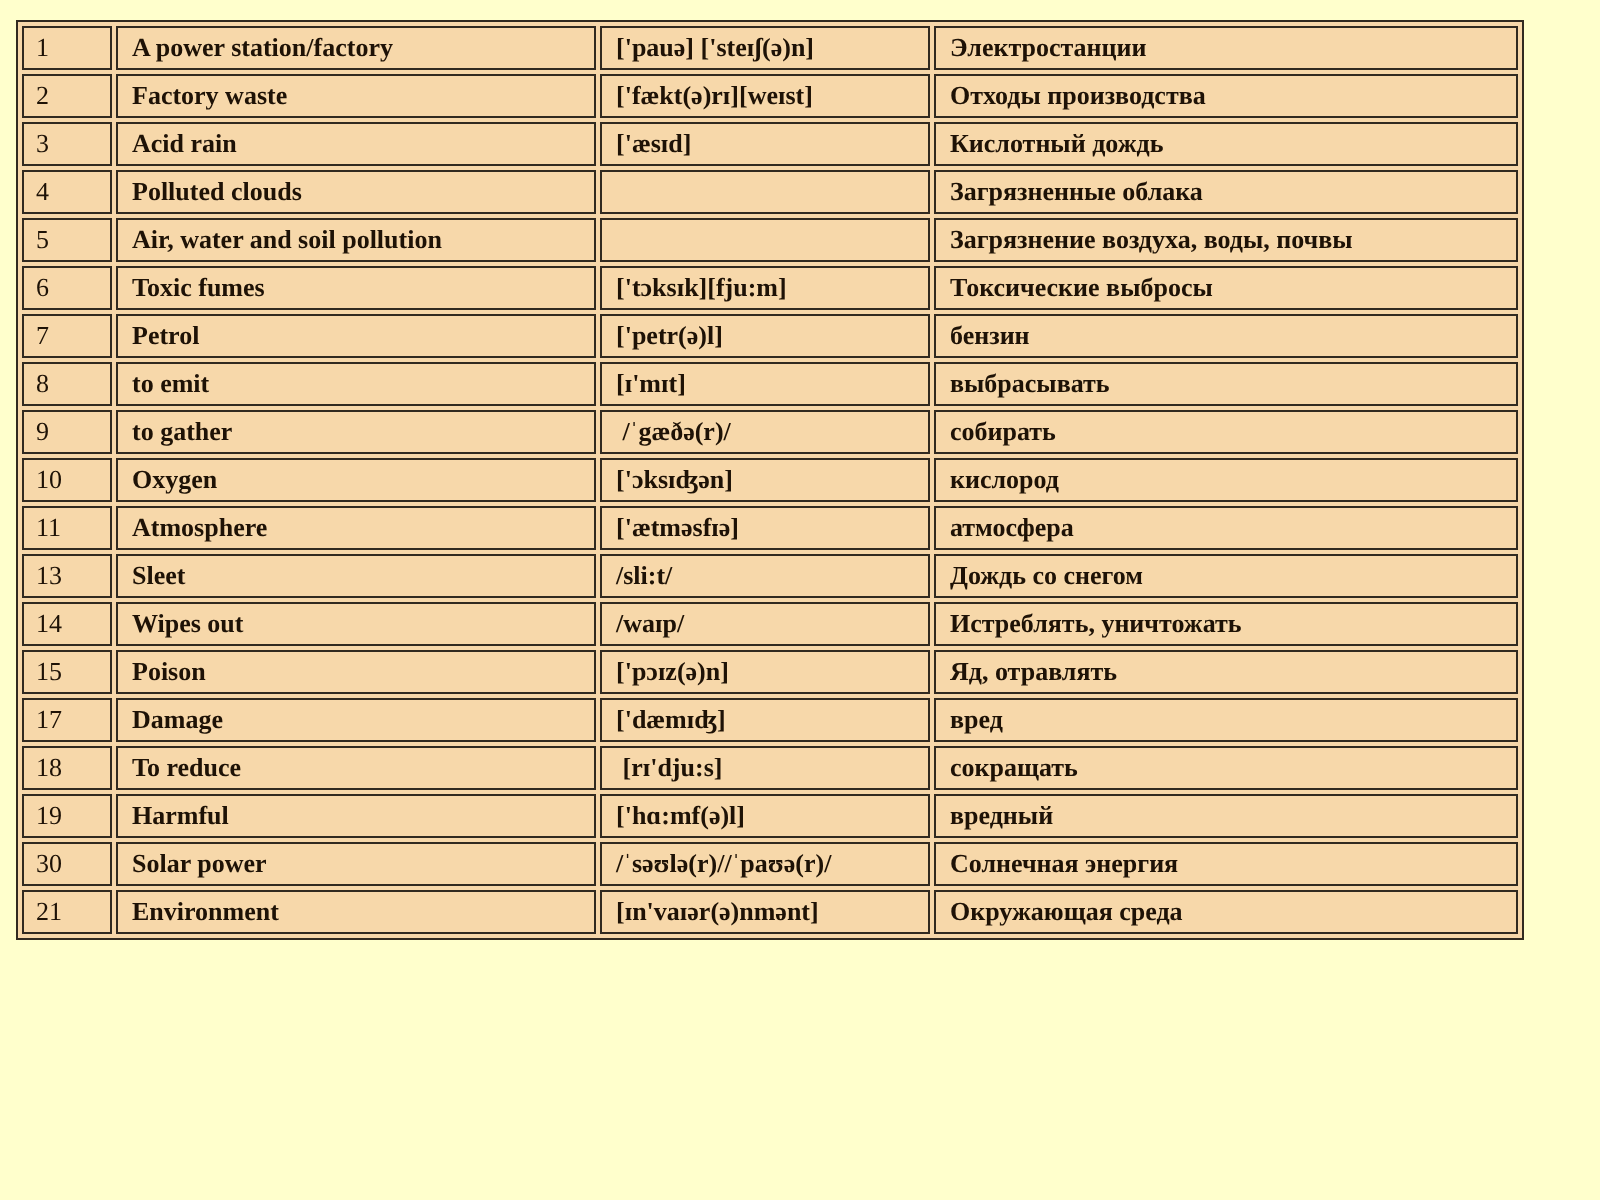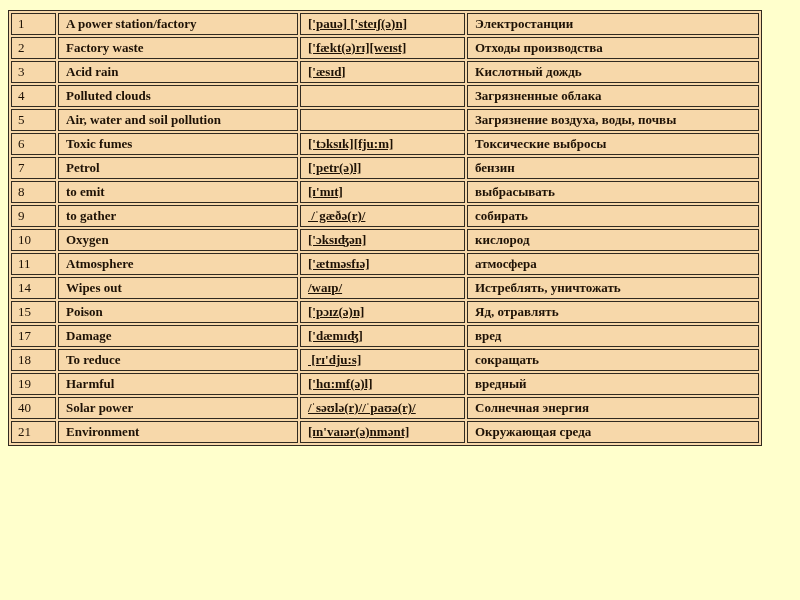--- a/index.html
+++ b/index.html
@@ -39,21 +39,20 @@
     padding: 0 4px 0 7px;
     white-space: pre;
     overflow: hidden;
   }
   td.num {
     font-weight: normal;
     padding-left: 6px;
   }
   td.trans {
     font-weight: bold;
-    text-decoration: underline;
   }
 </style>
 </head>
 <body>
 
 <div class="slide">
   <table class="vocab">
     <colgroup>
       <col style="width:45px">
       <col style="width:240px">
@@ -132,20 +131,26 @@
     </tr>
 
     <tr>
       <td class="num">11</td>
       <td class="eng">Atmosphere</td>
       <td class="trans">['ætməsfɪə]</td>
       <td class="rus">атмосфера</td>
     </tr>
 
 
+    <tr>
+      <td class="num">13</td>
+      <td class="eng">Sleet</td>
+      <td class="trans">/sli:t/</td>
+      <td class="rus">Дождь со снегом</td>
+    </tr>
 
     <tr>
       <td class="num">14</td>
       <td class="eng">Wipes out</td>
       <td class="trans">/waɪp/</td>
       <td class="rus">Истреблять, уничтожать</td>
     </tr>
 
     <tr>
       <td class="num">15</td>
@@ -170,21 +175,21 @@
     </tr>
 
     <tr>
       <td class="num">19</td>
       <td class="eng">Harmful</td>
       <td class="trans">['hɑ:mf(ə)l]</td>
       <td class="rus">вредный</td>
     </tr>
 
     <tr>
-      <td class="num">40</td>
+      <td class="num">30</td>
       <td class="eng">Solar power</td>
       <td class="trans">/ˈsəʊlə(r)//ˈpaʊə(r)/</td>
       <td class="rus">Солнечная энергия</td>
     </tr>
 
     <tr>
       <td class="num">21</td>
       <td class="eng">Environment</td>
       <td class="trans">[ɪn'vaɪər(ə)nmənt]</td>
       <td class="rus">Окружающая среда</td>

